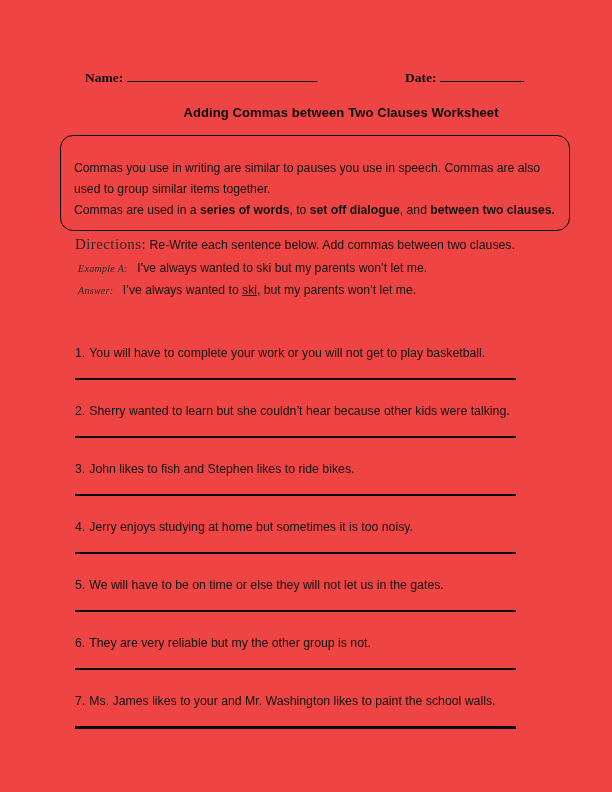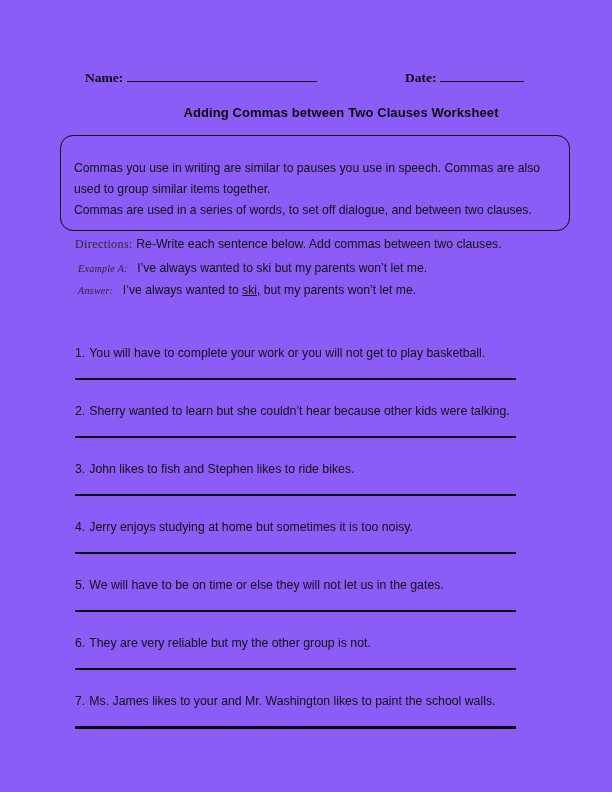--- a/index.html
+++ b/index.html
@@ -4,21 +4,21 @@
 <style>
   html, body {
     margin: 0;
     padding: 0;
     background: #ffffff;
   }
   .page {
     position: relative;
     width: 612px;
     height: 792px;
-    background: #8b5cf6;
+    background: #ef4444;
     font-family: "Liberation Sans", sans-serif;
     color: #111111;
     overflow: hidden;
   }
 
   
   .header-row {
     position: absolute;
     top: 68px;
     left: 0;
@@ -63,35 +63,35 @@
     top: 135px;
     left: 60px;
     width: 482px;
     border: 1.5px solid #0a0a0a;
     border-radius: 13px;
     padding: 22px 13px 9px 13px;
     font-size: 12.2px;
     line-height: 21px;
     color: #111111;
   }
-  .info-box b { font-weight: normal; }
+  .info-box b { font-weight: bold; }
 
   
   .directions-row {
     position: absolute;
     top: 236px;
     left: 75px;
     width: 470px;
     font-size: 12.3px;
     line-height: 16px;
     white-space: nowrap;
   }
   .fancy-label {
     font-family: "Liberation Serif", serif;
-    font-size: 12px;
+    font-size: 15px;
     color: #2a2a2a;
     letter-spacing: 0.4px;
   }
   .italic-label {
     font-family: "Liberation Serif", serif;
     font-style: italic;
     font-size: 10px;
     color: #2a2a2a;
     letter-spacing: 0.3px;
   }

